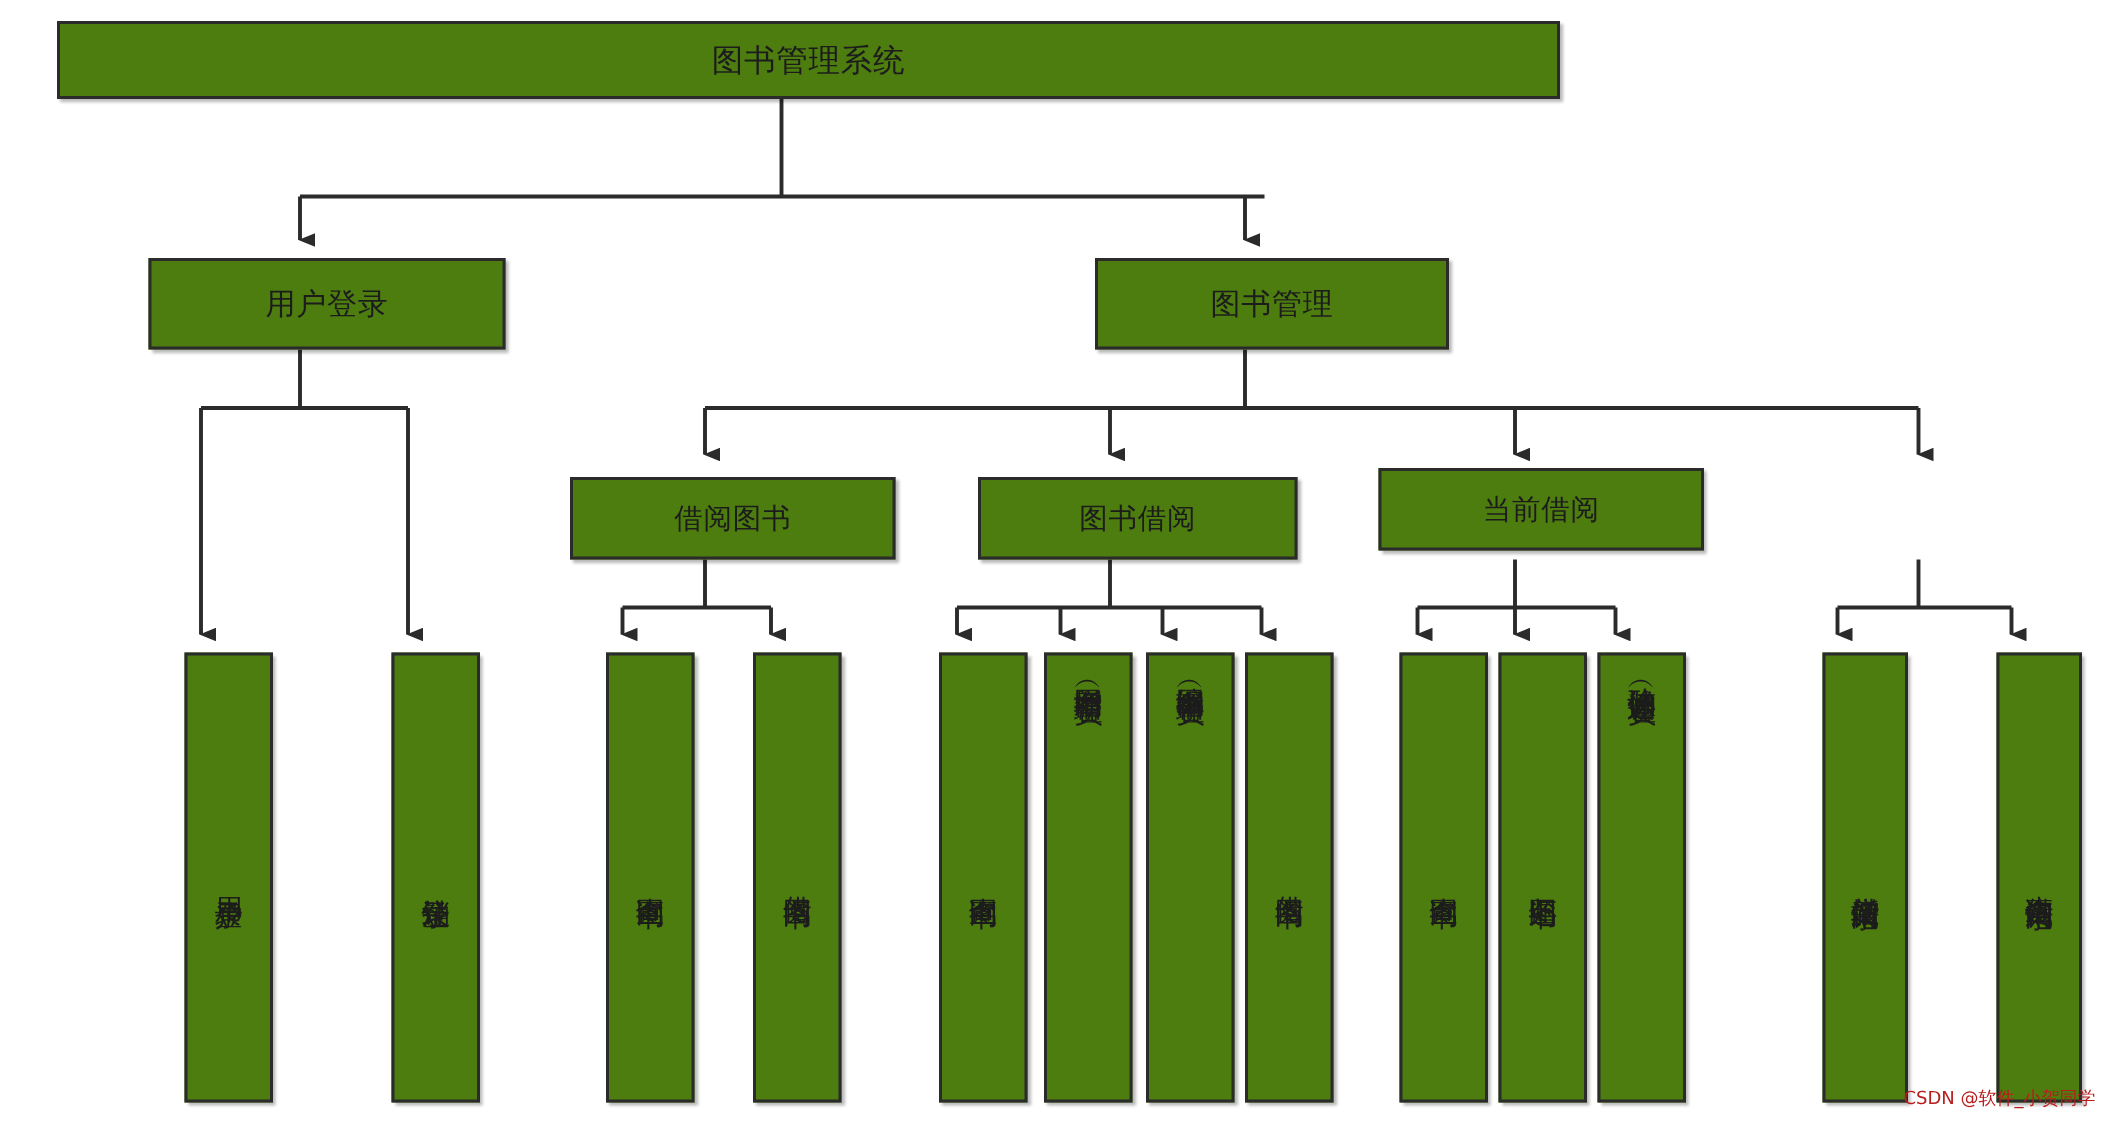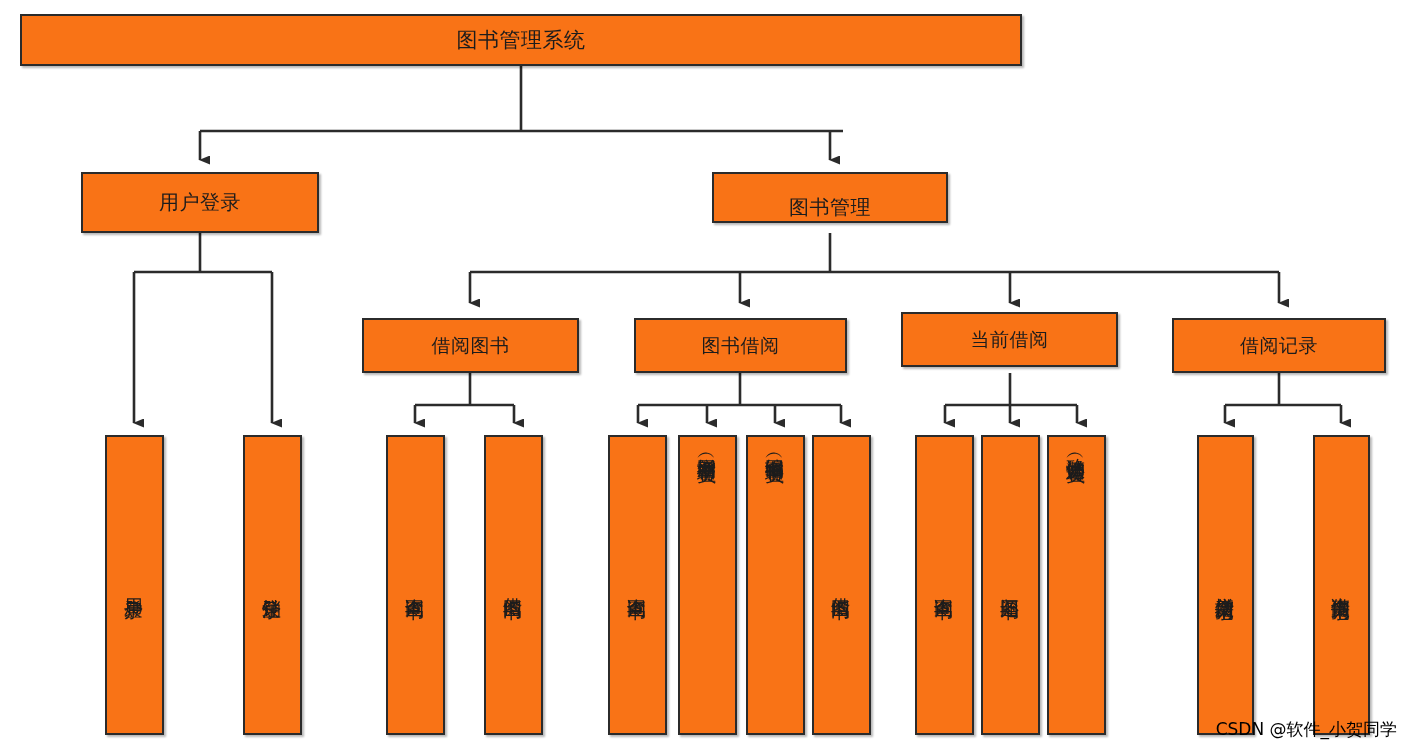--- a/index.html
+++ b/index.html
@@ -22,28 +22,29 @@
     position: absolute;
     left: 0;
     top: 0;
     width: 1405px;
     height: 747px;
   }
   
   .node {
     position: absolute;
     box-sizing: border-box;
-    background: #f97316;
+    background: #4d7c0f;
     border: 2px solid #2b2b2b;
     box-shadow: 2px 2px 2px rgba(0,0,0,0.28);
     display: flex;
     align-items: center;
     justify-content: center;
     color: #1c1c1c;
     z-index: 2;
+    margin-left: 18px;
   }
   .node .label {
     display: block;
     text-align: center;
     letter-spacing: 0.5px;
   }
   
   .node.root { font-size: 21px; }
   
   .node.h2 { font-size: 20px; }
@@ -64,22 +65,22 @@
     white-space: nowrap;
   }
   
   .node.leaf.centered { align-items: center; padding-top: 0; }
 
   
   #watermark {
     position: absolute;
     right: 8px;
     bottom: 6px;
-    font-size: 17px;
-    color: #000000;
+    font-size: 12px;
+    color: #b91c1c;
     white-space: nowrap;
     z-index: 3;
     font-family: "DejaVu Sans", "Liberation Sans", sans-serif;
   }
 </style>
 </head>
 <body>
 
 <div id="canvas">
 
@@ -134,39 +135,36 @@
   </svg>
 
   <div class="node root" style="left:20px; top:14px; width:1002px; height:52px;">
     <span class="label">图书管理系统</span>
   </div>
 
   <div class="node h2" style="left:81px; top:172px; width:238px; height:61px;">
     <span class="label">用户登录</span>
   </div>
 
-  <div class="node h2" style="left:712px; top:172px; width:236px; height:51px;align-items:flex-end;">
+  <div class="node h2" style="left:712px; top:172px; width:236px; height:61px;">
     <span class="label">图书管理</span>
   </div>
 
   <div class="node h3" style="left:362px; top:318px; width:217px; height:55px;">
     <span class="label">借阅图书</span>
   </div>
 
   <div class="node h3" style="left:634px; top:318px; width:213px; height:55px;justify-content:center;">
     <span class="label">图书借阅</span>
   </div>
 
   <div class="node h3" style="left:901px; top:312px; width:217px; height:55px;">
     <span class="label">当前借阅</span>
   </div>
 
-  <div class="node h3" style="left:1172px; top:318px; width:214px; height:55px;">
-    <span class="label">借阅记录</span>
-  </div>
 
   <div class="node leaf centered" style="left:105px; top:435px; width:59px; height:300px;">
     <span class="label">用户登录</span>
   </div>
 
   <div class="node leaf centered" style="left:243px; top:435px; width:59px; height:300px;">
     <span class="label">注销登录</span>
   </div>
 
   <div class="node leaf centered" style="left:386px; top:435px; width:59px; height:300px;">

